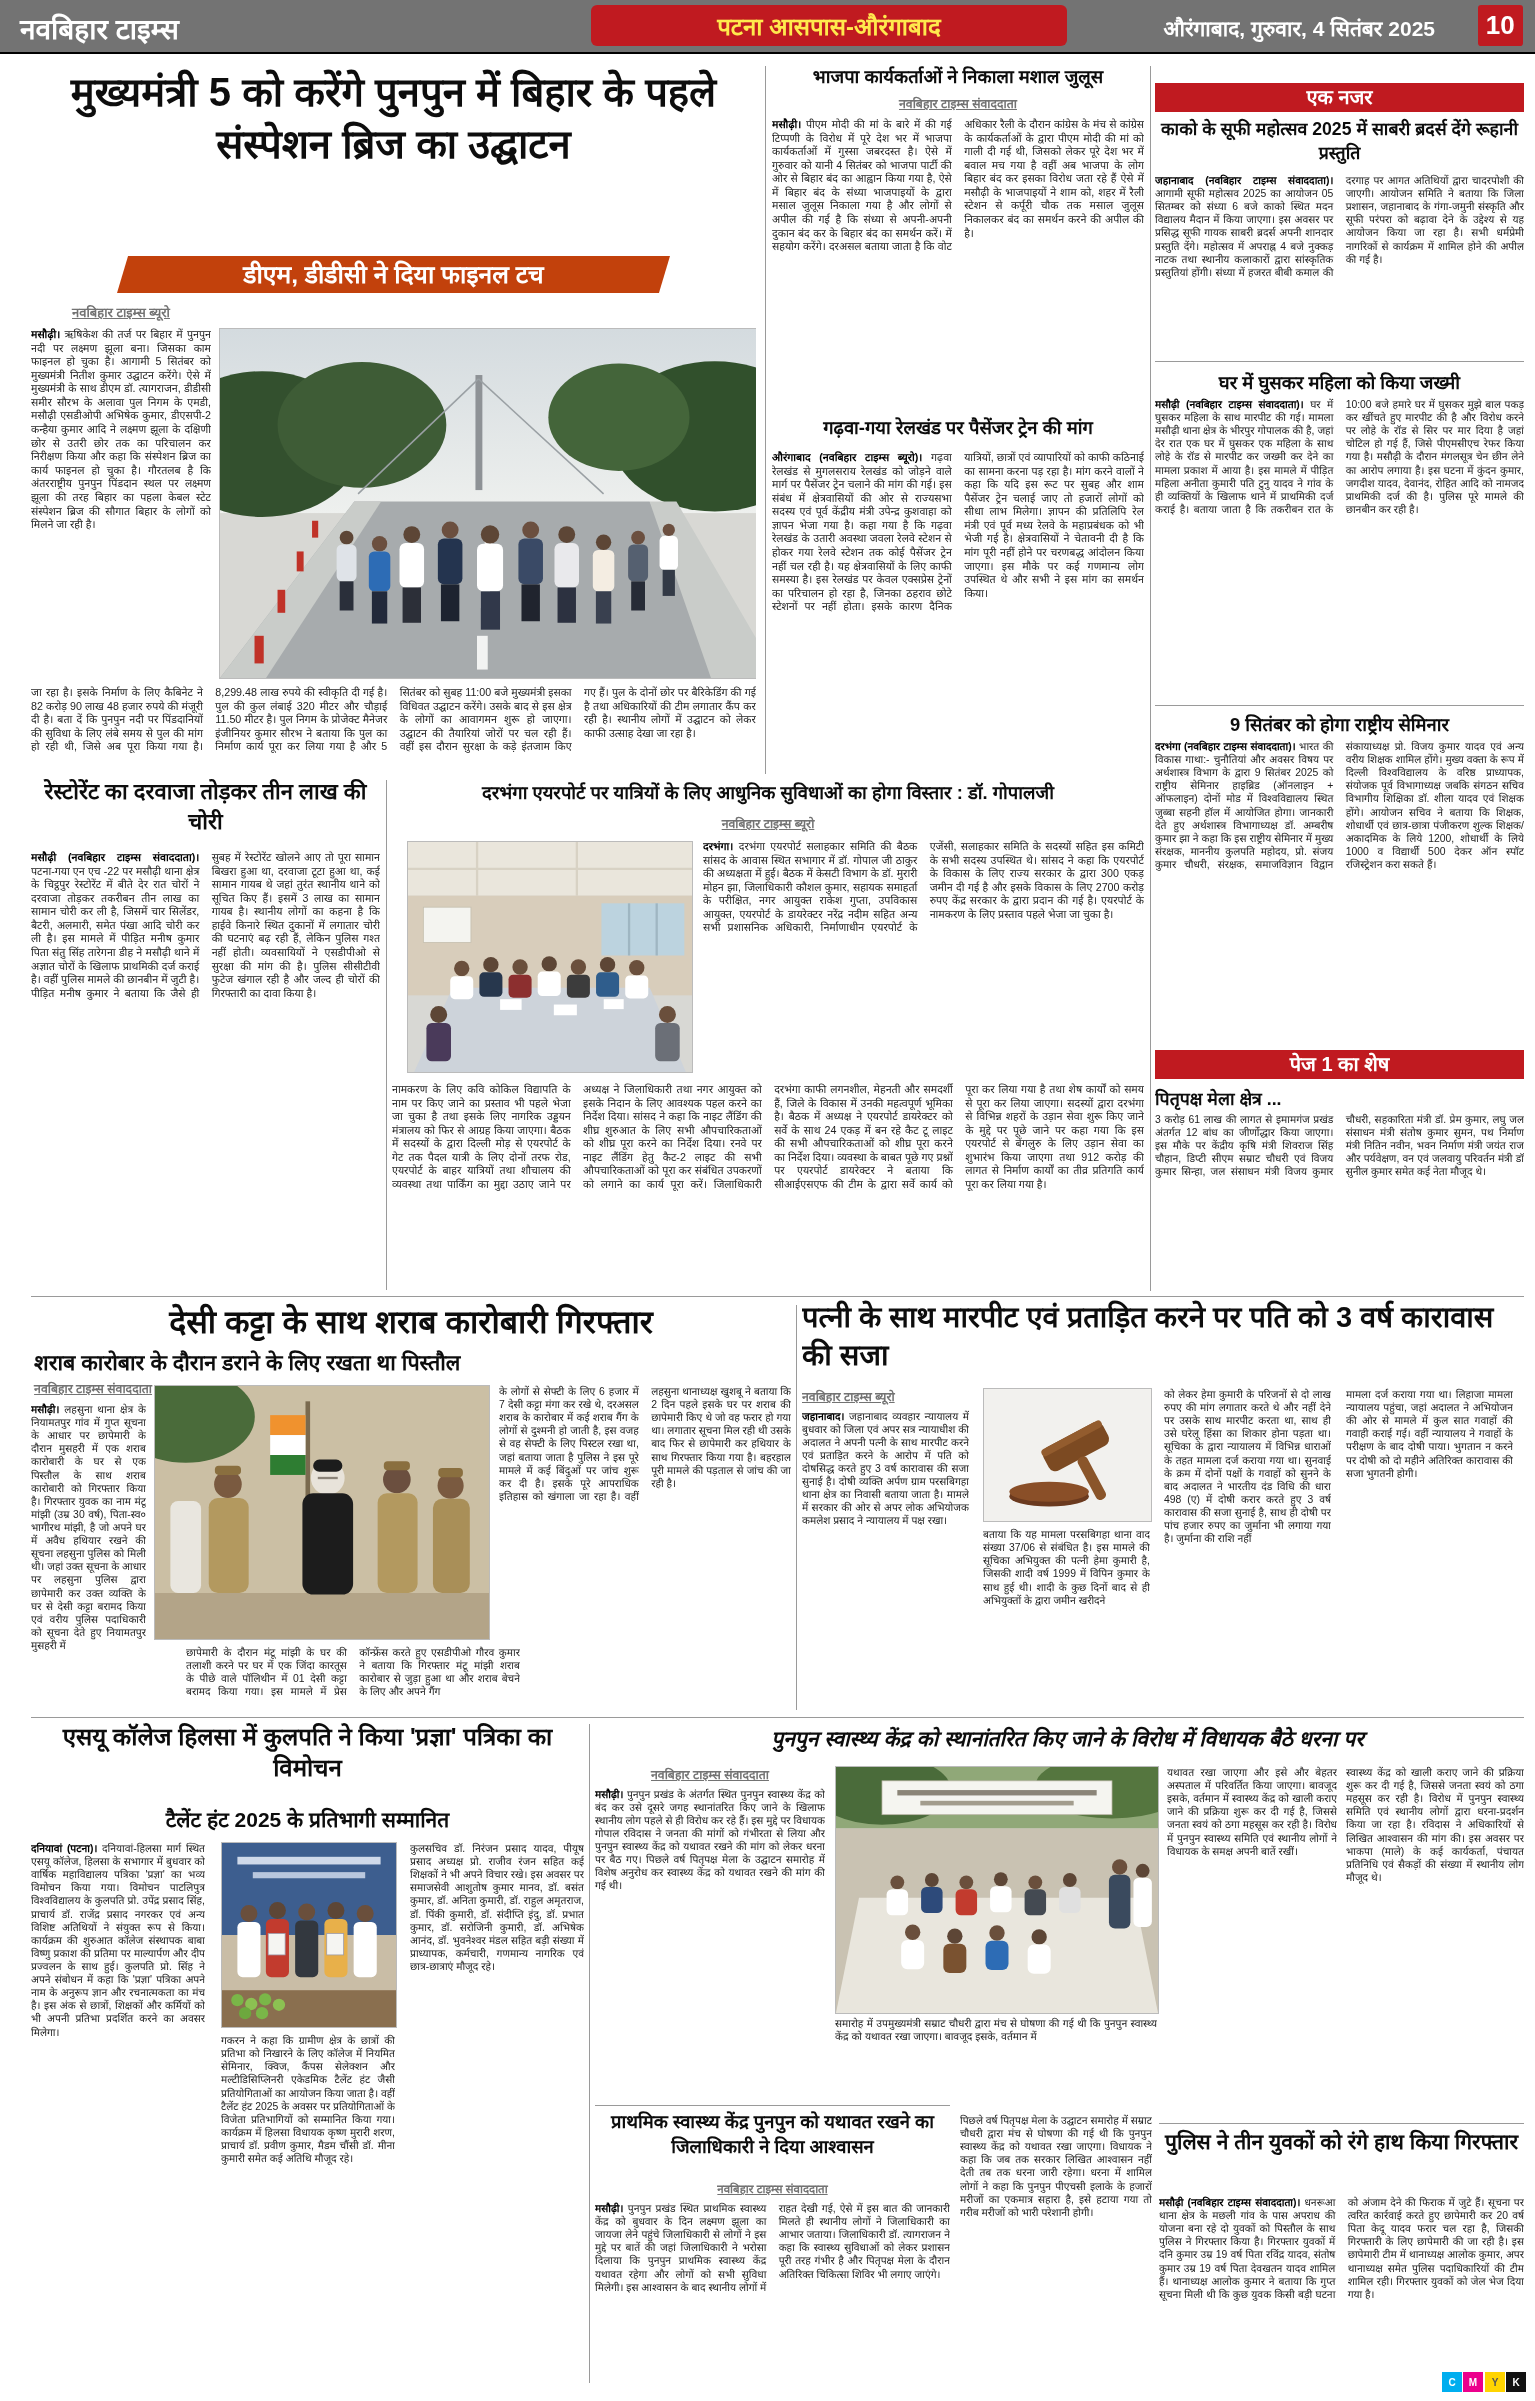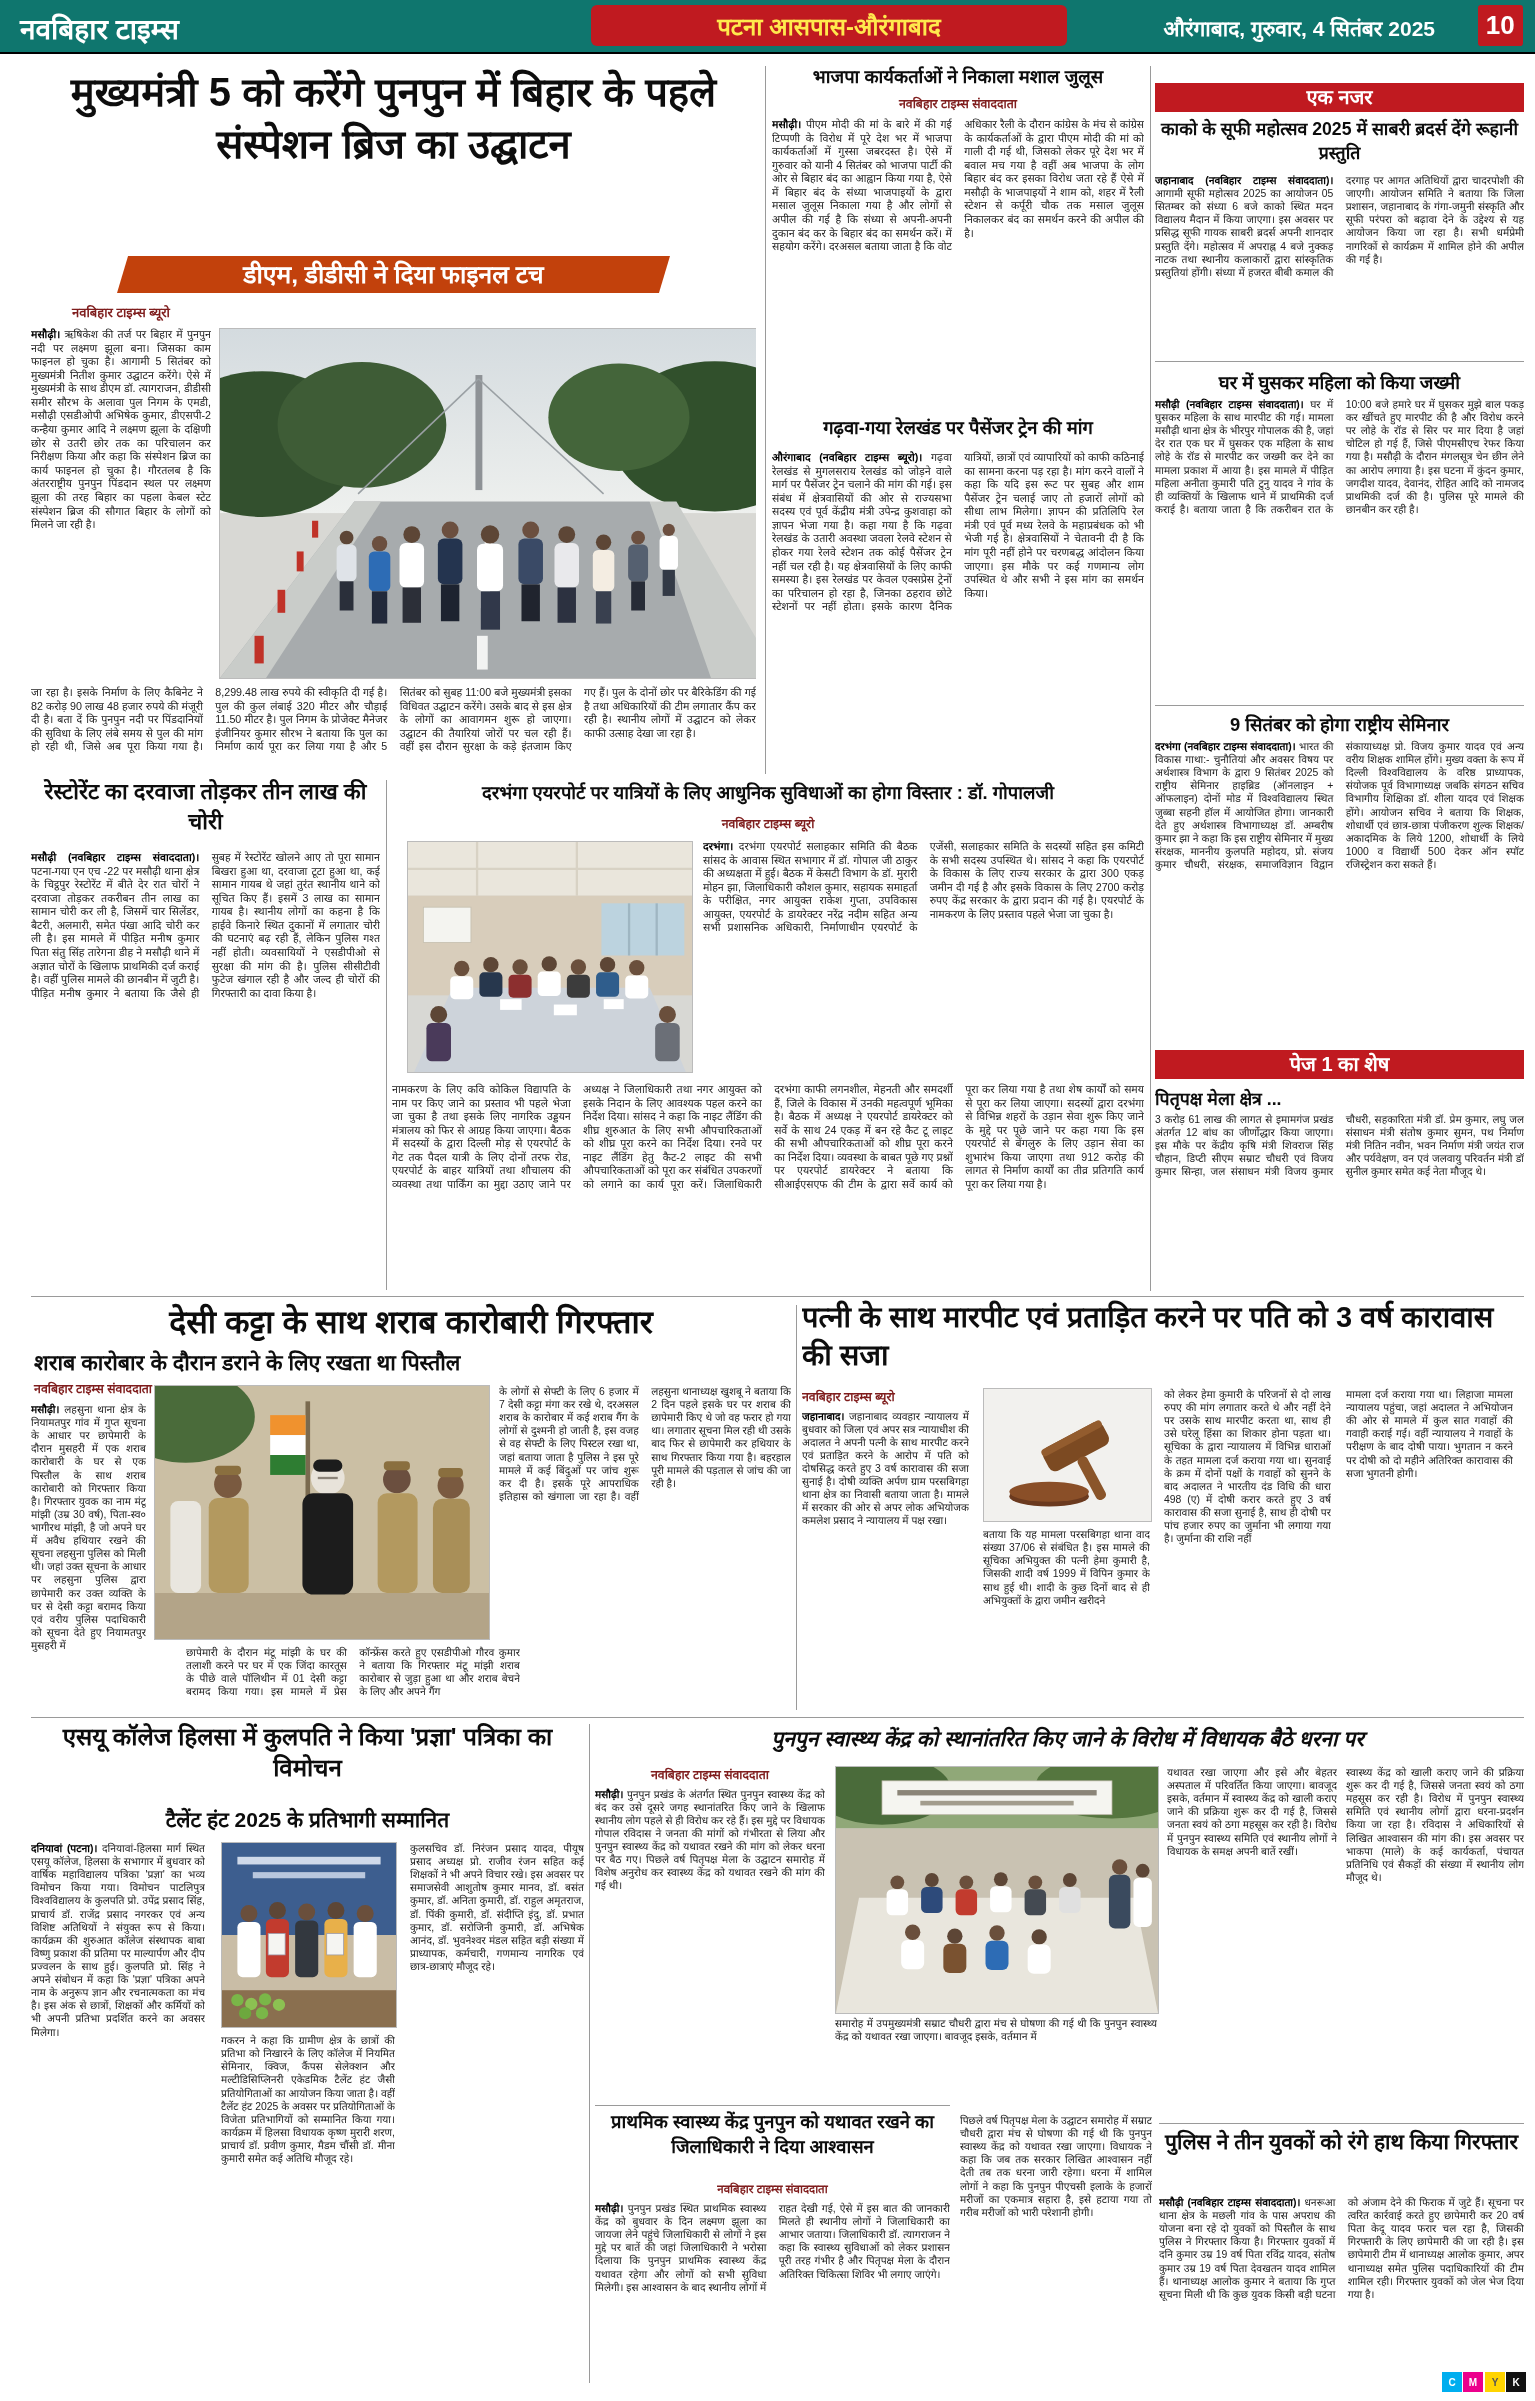--- a/index.html
+++ b/index.html
@@ -9,33 +9,33 @@
     overflow:hidden;
   }
   .art{position:absolute;overflow:hidden;}
   .abs{position:absolute;}
   .hl{font-weight:bold;color:#0d0d0d;text-align:center;}
   .bt{font-size:10.7px;line-height:1.27;text-align:justify;color:#222;overflow:hidden;}
   .bt-s{font-size:10.4px;line-height:1.26;text-align:justify;color:#222;overflow:hidden;}
   .cols2{column-count:2;column-gap:12.3px;}
   .cols4{column-count:4;column-gap:12.3px;}
   b.in{font-weight:bold;color:#000;}
-  .byline{font-weight:bold;text-align:center;color:#7f1d1d;font-size:13px;}
+  .byline{font-weight:bold;text-align:center;color:#737373;font-size:13px;text-decoration:underline;}
   .redbar{background:#c01a20;color:#ffffff;font-weight:bold;text-align:center;}
   .kicker{
     background:#c2410c;color:#ffffff;font-weight:bold;text-align:center;
     clip-path:polygon(2% 0,100% 0,98% 100%,0 100%);
   }
   .rule-v{position:absolute;width:0.8px;background:#9a9a9a;}
   .rule-h{position:absolute;height:0.8px;background:#9a9a9a;}
   .photo{position:absolute;overflow:hidden;background:#d8d8d4;border:0.8px solid #bbb;}
   .photo svg{display:block;width:100%;height:100%;}
   
   #header{
-    position:absolute;left:0;top:0;width:1535px;height:52px;background:#0f766e;
+    position:absolute;left:0;top:0;width:1535px;height:52px;background:#737373;
     border-bottom:2.3px solid #000;
   }
   #masthead{
     position:absolute;left:20px;top:9.2px;font-size:28px;font-weight:bold;color:#fff;
   }
   #section-band{
     position:absolute;left:591px;top:5.4px;width:476px;height:41px;background:#c01a20;
     border-radius:6.1px;color:#ffe94d;font-size:24px;font-weight:bold;
     display:flex;align-items:center;justify-content:center;
   }

